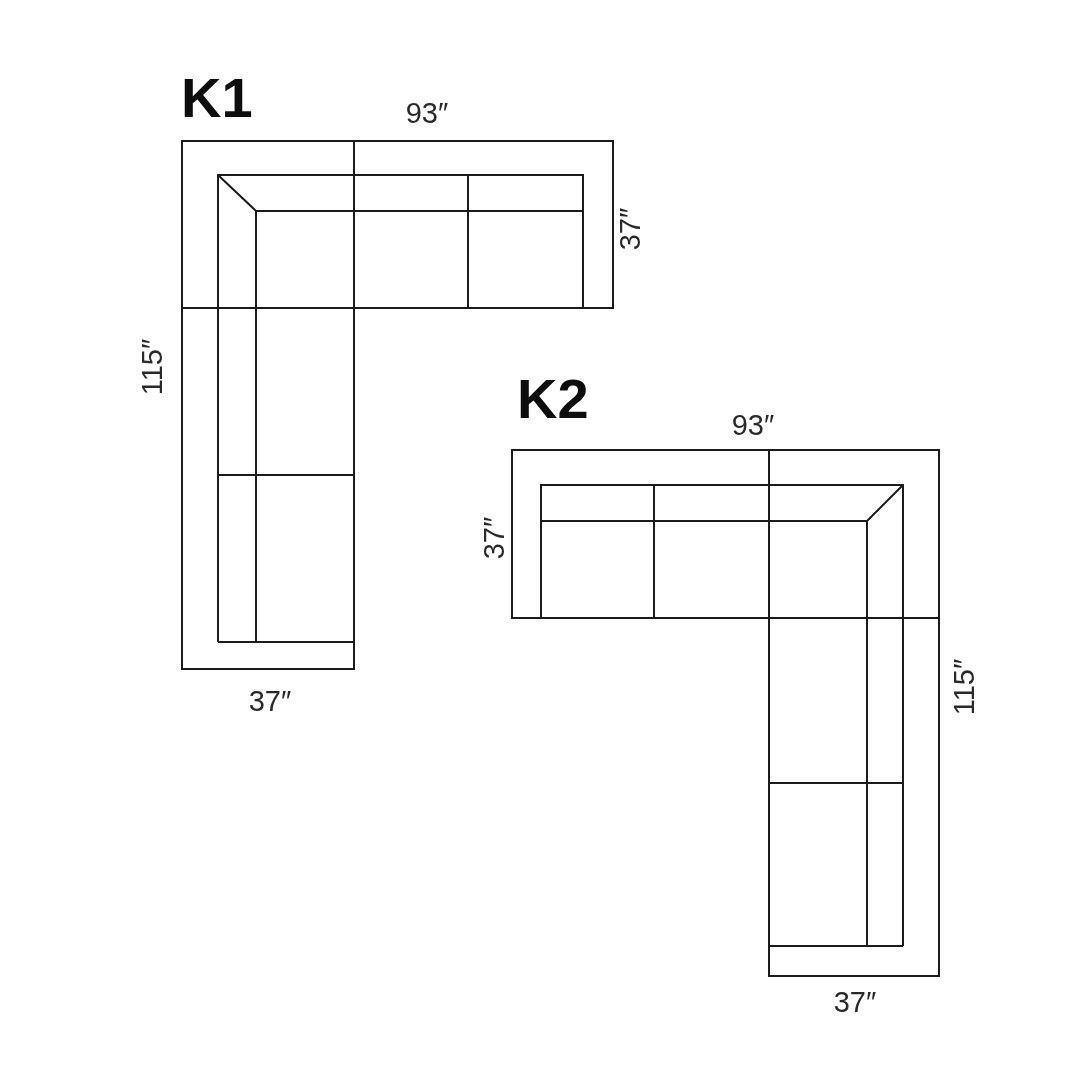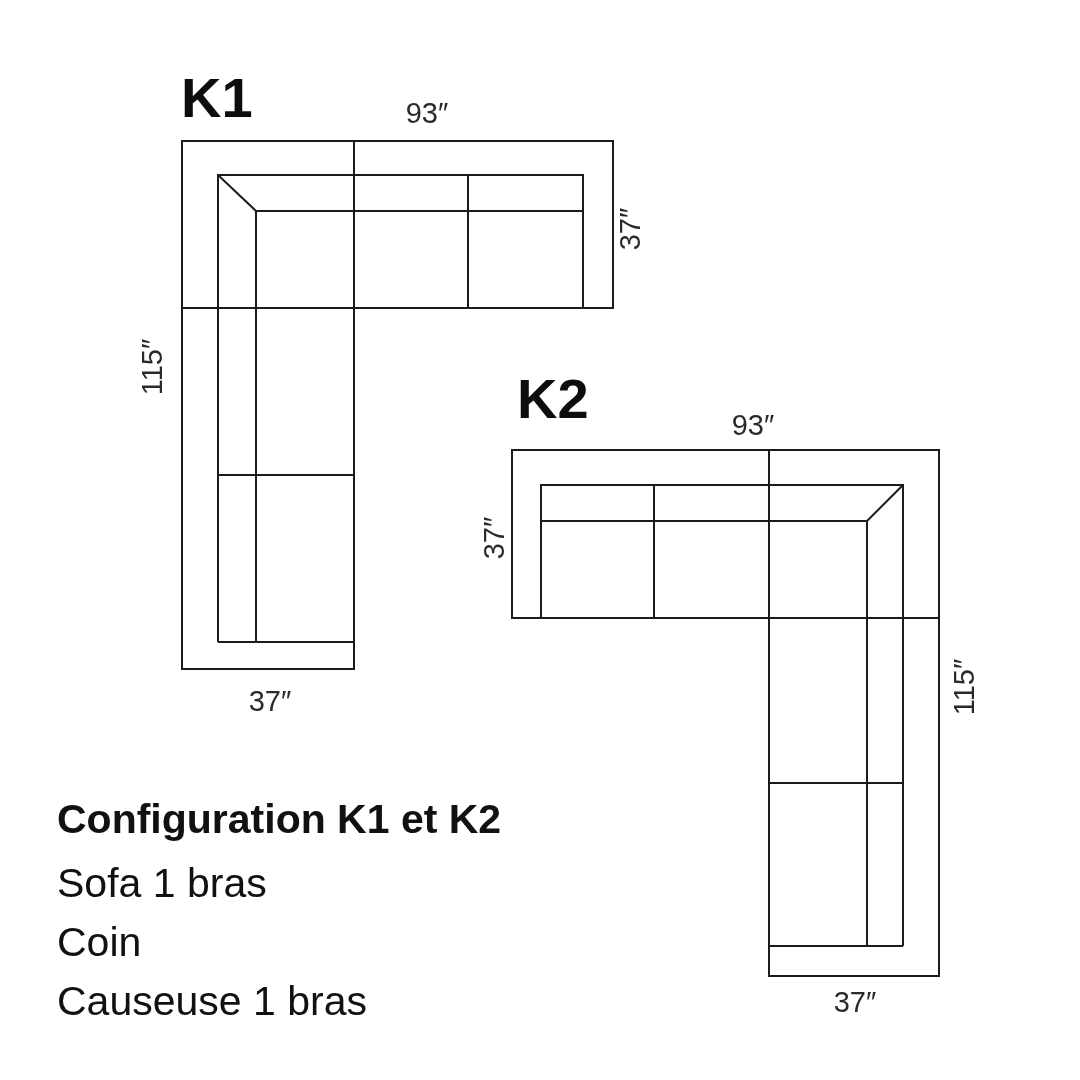--- a/index.html
+++ b/index.html
@@ -100,20 +100,14 @@
                M903,783 H769
                M654,485 V618"></path>
 
       <text class="dim-label" x="753" y="425" dy="0.35em" text-anchor="middle">93″</text>
       <text class="dim-label" x="494" y="538" dy="0.35em" text-anchor="middle" transform="rotate(-90 494 538)">37″</text>
       <text class="dim-label" x="964" y="687" dy="0.35em" text-anchor="middle" transform="rotate(-90 964 687)">115″</text>
       <text class="dim-label" x="855" y="1002" dy="0.35em" text-anchor="middle">37″</text>
     </g>
   </svg>
 
-  <div class="caption">
-    <div class="caption-title">Configuration K1 et K2</div>
-    <div class="caption-line">Sofa 1 bras</div>
-    <div class="caption-line">Coin</div>
-    <div class="caption-line">Causeuse 1 bras</div>
-  </div>
 
 </div>
 
 </body></html>

